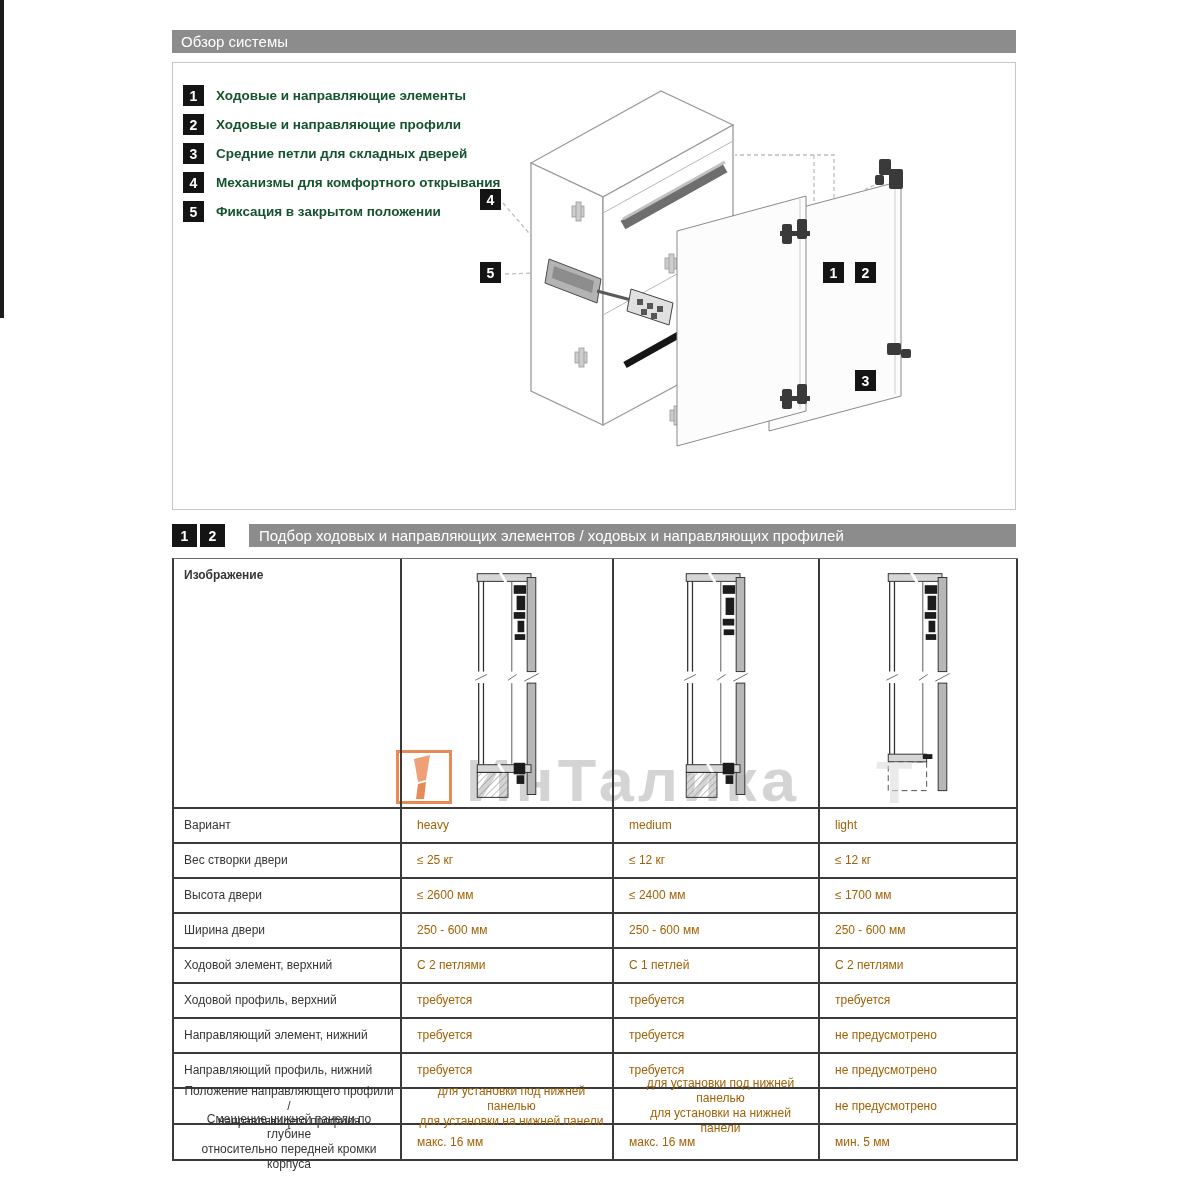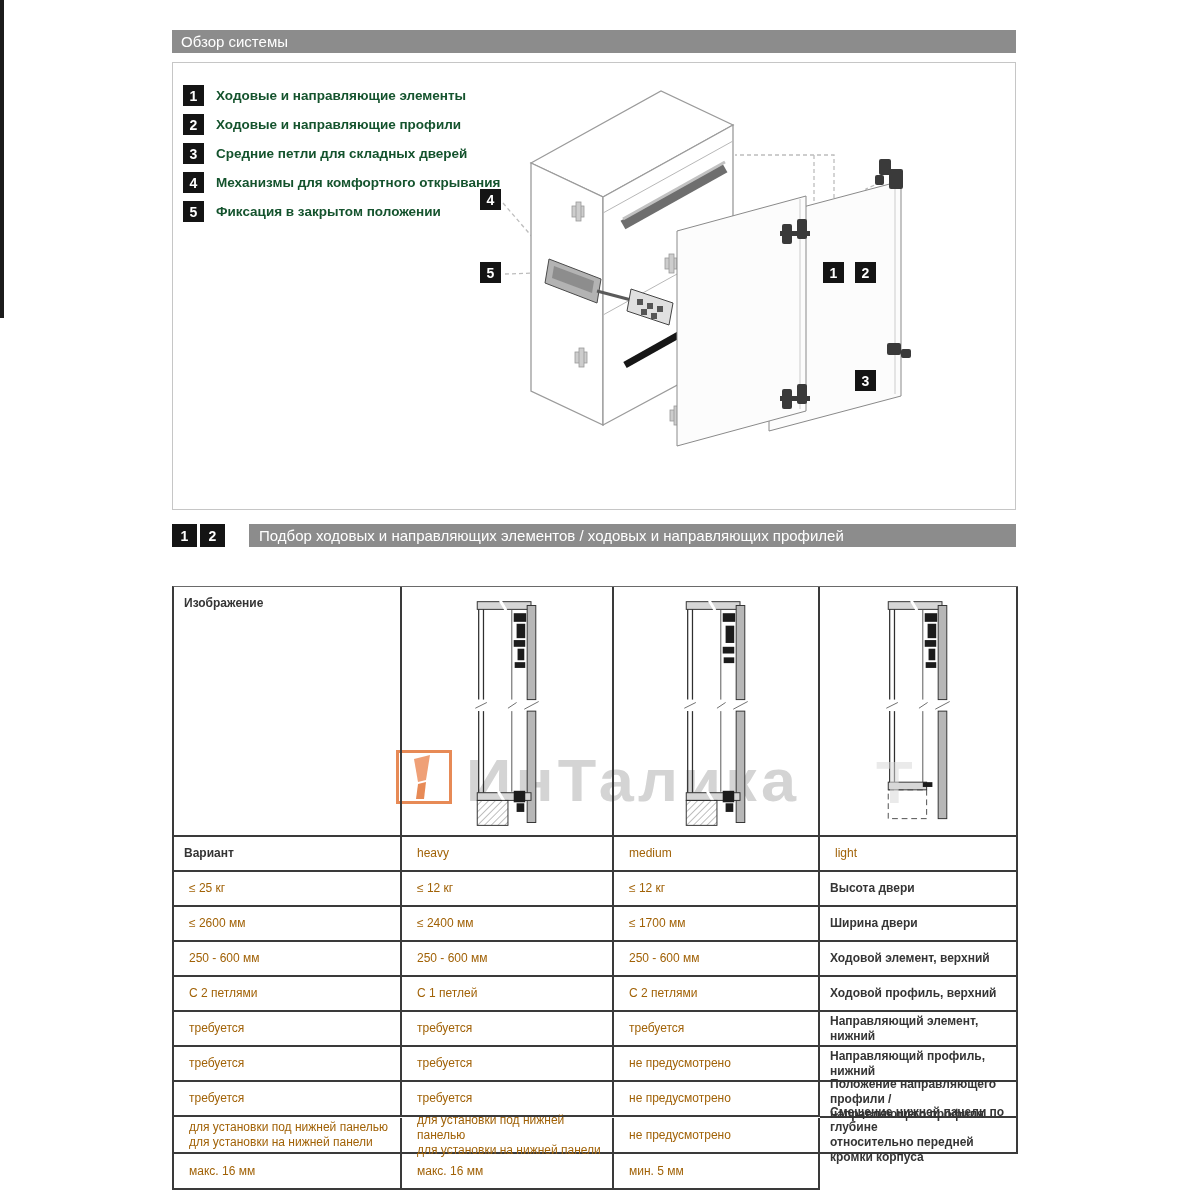--- a/index.html
+++ b/index.html
@@ -29,27 +29,27 @@
               font-size:14px;display:flex;align-items:center;justify-content:center;z-index:4;}
 
   
   .watermark{position:absolute;left:396px;top:750px;display:flex;align-items:flex-start;z-index:1;}
   .wm-text{font-size:60px;font-weight:bold;color:#d4d4d4;letter-spacing:4px;line-height:62px;
            margin-left:14px;transform:scaleX(1.05);transform-origin:left;}
   .wm-partial{position:absolute;left:876px;top:752px;font-size:60px;font-weight:bold;color:#d9d9d9;
               opacity:.55;z-index:3;line-height:62px;}
 
   
-  .spec-table{position:absolute;left:172px;top:586px;width:844px;display:grid;
+  .spec-table{position:absolute;left:172px;top:558px;width:844px;display:grid;
               grid-template-columns:228px 212px 206px 198px;
-              border-left:2px solid #3a3a3a;border-top:1px solid #6a6a6a;z-index:2;}
+              border-left:2px solid #3a3a3a;border-top:1px solid #6a6a6a;z-index:2;text-align:center;}
   .cell{box-sizing:border-box;border-right:2px solid #3a3a3a;border-bottom:2px solid #3a3a3a;
         display:flex;align-items:center;font-size:12px;line-height:1.25;color:#a16207;
         white-space:pre-line;height:35px;padding:2px 6px 2px 15px;background:transparent;}
-  .label-cell{font-weight:bold;color:#353535;padding-left:10px;}
+  .label-cell{font-weight:normal;color:#353535;padding-left:10px;}
   .tall{height:36px;}
   .image-label-cell{height:250px;align-items:flex-start;padding-top:9px;font-weight:bold;}
   .image-cell{height:250px;align-items:flex-start;justify-content:center;padding:7px 0 0 0;}
 </style>
 </head>
 <body>
 
 <div class="page">
   <div class="edge-strip"></div>
 
@@ -302,20 +302,21 @@
         <rect x="14" y="196" width="40" height="8" fill="#d6d6d6" stroke="#2f2f2f"></rect>
         <rect x="14" y="204" width="40" height="30" fill="none" stroke="#4a4a4a" stroke-dasharray="6 4"></rect>
         <rect x="50" y="196" width="10" height="5" fill="#1c1c1c"></rect>
       </svg>
     </div>
 
   <div class="cell label-cell">Вариант</div>
       <div class="cell value-cell">heavy</div>
       <div class="cell value-cell">medium</div>
       <div class="cell value-cell">light</div>
+      <div class="cell label-cell">Вес створки двери</div>
       <div class="cell value-cell">≤ 25 кг</div>
       <div class="cell value-cell">≤ 12 кг</div>
       <div class="cell value-cell">≤ 12 кг</div>
       <div class="cell label-cell">Высота двери</div>
       <div class="cell value-cell">≤ 2600 мм</div>
       <div class="cell value-cell">≤ 2400 мм</div>
       <div class="cell value-cell">≤ 1700 мм</div>
       <div class="cell label-cell">Ширина двери</div>
       <div class="cell value-cell">250 - 600 мм</div>
       <div class="cell value-cell">250 - 600 мм</div>

